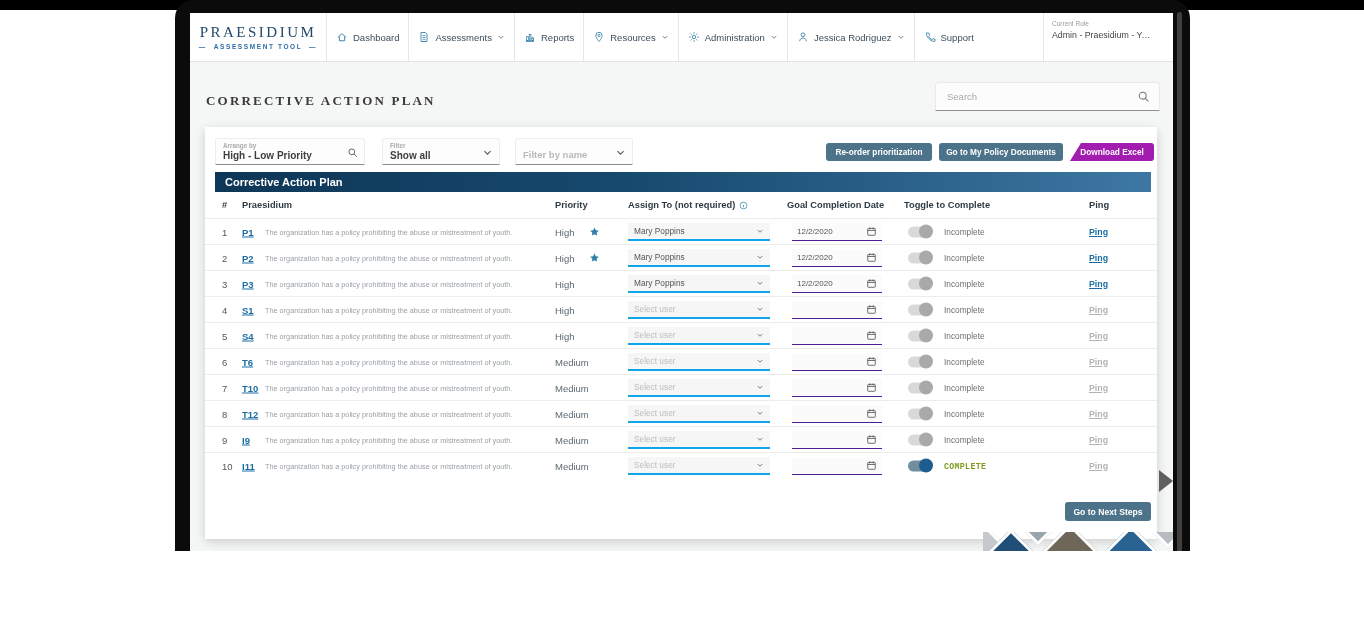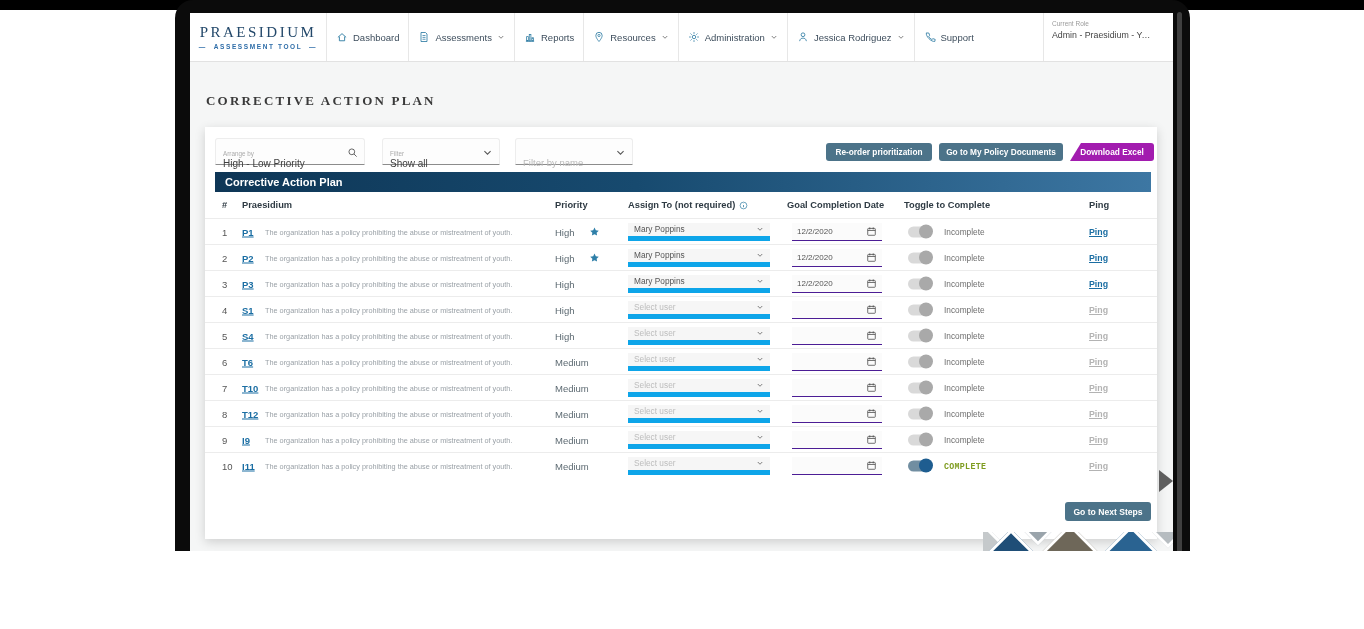--- a/index.html
+++ b/index.html
@@ -47,21 +47,21 @@
               display:flex;align-items:center;padding:0 9px;}
   .search-box input{border:none;background:transparent;outline:none;flex:1;font-size:9.5px;color:#555;
               font-family:"Liberation Sans",sans-serif;}
   .search-box input::placeholder{color:#a9a9a9;}
   .search-box .si{width:13px;height:13px;color:#777;cursor:pointer;}
   .search-box .si svg{display:block;width:100%;height:100%;}
   
   .card{position:absolute;left:15px;top:114px;width:952px;height:412px;background:#fff;
         box-shadow:0 3px 10px rgba(0,0,0,.16);}
   .field{position:absolute;background:#fdfdfd;border:1px solid #ededed;border-bottom:1px solid #8c8c8c;
-         border-radius:3px 3px 0 0;height:27px;padding:11px 7px 0;cursor:pointer;}
+         border-radius:3px 3px 0 0;height:27px;padding:3px 7px 0;cursor:pointer;font-weight:bold;}
   .f1{left:10px;top:11px;width:150px;}
   .f2{left:177px;top:11px;width:118px;}
   .f3{left:310px;top:11px;width:118px;}
   .flabel{font-size:6.3px;color:#ababab;}
   .fvalue{font-size:10px;color:#3f3f3f;margin-top:1px;}
   .fplaceholder{font-size:9.5px;color:#b9b9b9;margin-top:7px;}
   .ficon{position:absolute;right:6px;top:8px;width:11px;height:11px;color:#555;}
   .ficon svg{display:block;width:100%;height:100%;}
   .btn{position:absolute;top:16px;height:18px;background:#4c7389;color:#fff;font-size:8.3px;font-weight:bold;
        border:none;border-radius:3px;display:flex;align-items:center;justify-content:center;cursor:pointer;
@@ -81,21 +81,21 @@
   .rows{position:absolute;top:91px;left:0;width:100%;}
   .row{position:relative;height:26px;border-top:1px solid #ececec;}
   .cell{position:absolute;top:50%;transform:translateY(-50%);}
   .num{left:17px;font-size:9.5px;color:#555;}
   .code{left:37px;font-size:9.5px;font-weight:bold;color:#1b6ea3;text-decoration:underline;cursor:pointer;}
   .desc{left:60px;font-size:7.3px;color:#9aa1a7;white-space:nowrap;}
   .pri{left:350px;font-size:9.5px;color:#5d6a72;}
   .star{left:384px;width:11px;height:11px;display:none;}
   .star svg{display:block;width:100%;height:100%;}
   .row.starred .star{display:block;}
-  .sel{left:423px;width:142px;height:18px;background:#f6f6f6;border-bottom:5px solid #0ea5e9;
+  .sel{left:423px;width:142px;height:18px;background:#f6f6f6;border-bottom:2px solid #0ea5e9;
        display:flex;align-items:center;padding:0 6px;cursor:pointer;}
   .sel-v{flex:1;font-size:8.3px;color:#555;}
   .row.no-assignee .sel-v{color:#bcbcbc;}
   .sel .chev{width:8px;height:8px;color:#555;}
   .date{left:587px;width:90px;height:18px;background:#fbfbfb;border-bottom:1px solid #4c1d95;
        display:flex;align-items:center;padding:0 5px;cursor:text;}
   .date-v{flex:1;font-size:8px;color:#555;}
   .cal{width:11px;height:11px;color:#444;cursor:pointer;}
   .cal svg{display:block;width:100%;height:100%;}
   .tog{left:703px;width:24px;height:11px;border-radius:6px;background:#d9d9d9;cursor:pointer;}
@@ -232,20 +232,29 @@
 <div class="role-box">
           <div class="role-label">Current Role</div>
           <div class="role-value">
             <span class="txt">Admin - Praesidium - Youth Se...</span>
 
           </div>
         </div>
       </div>
 
       <div class="page-title">CORRECTIVE ACTION PLAN</div>
+      <div class="search-box">
+        <input placeholder="Search" style="">
+        <span class="si">
+            <svg viewBox="0 0 16 16" fill="none">
+              <circle cx="7" cy="7" r="4.2" stroke="currentColor" stroke-width="1.3"></circle>
+              <path d="M10.2 10.2 14 14" stroke="currentColor" stroke-width="1.3"></path>
+            </svg>
+          </span>
+      </div>
 
       <div class="card">
 
         <div class="field f1">
           <div class="flabel">Arrange by</div>
           <div class="fvalue">High - Low Priority</div>
           <span class="ficon">
               <svg viewBox="0 0 16 16" fill="none">
                 <circle cx="7" cy="7" r="4.2" stroke="currentColor" stroke-width="1.3"></circle>
                 <path d="M10.2 10.2 14 14" stroke="currentColor" stroke-width="1.3"></path>

